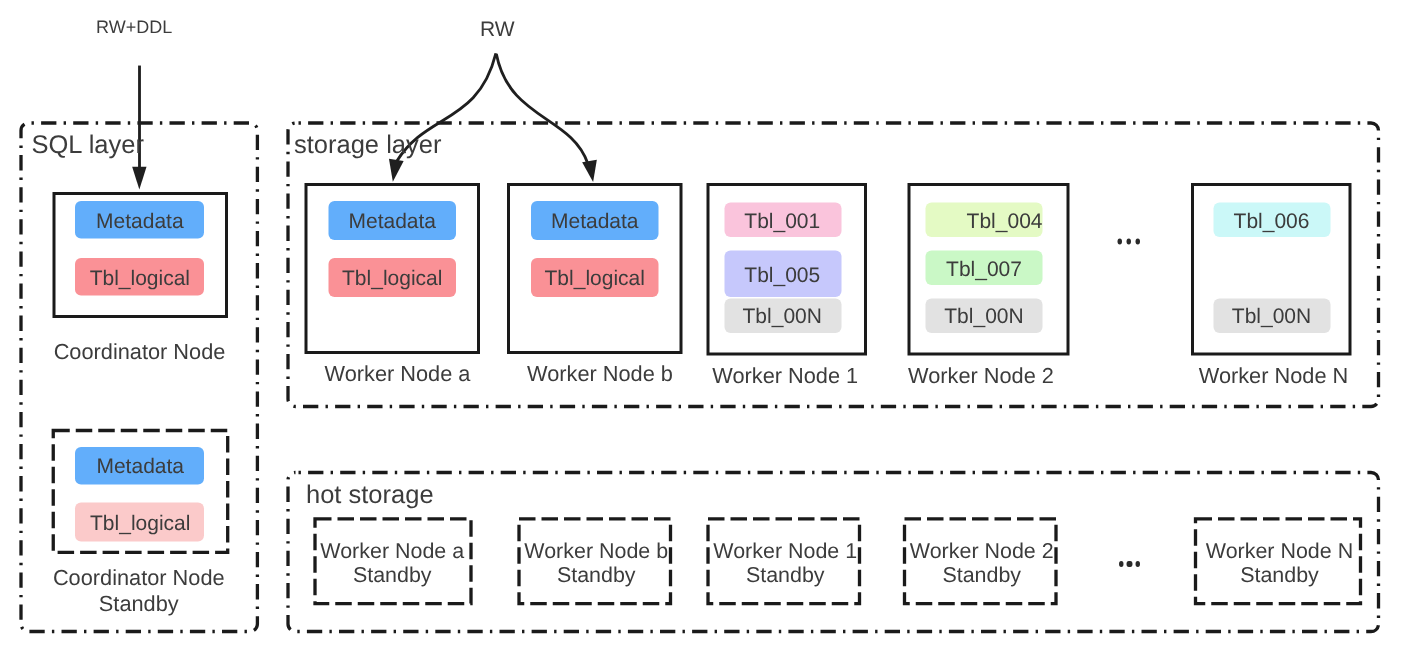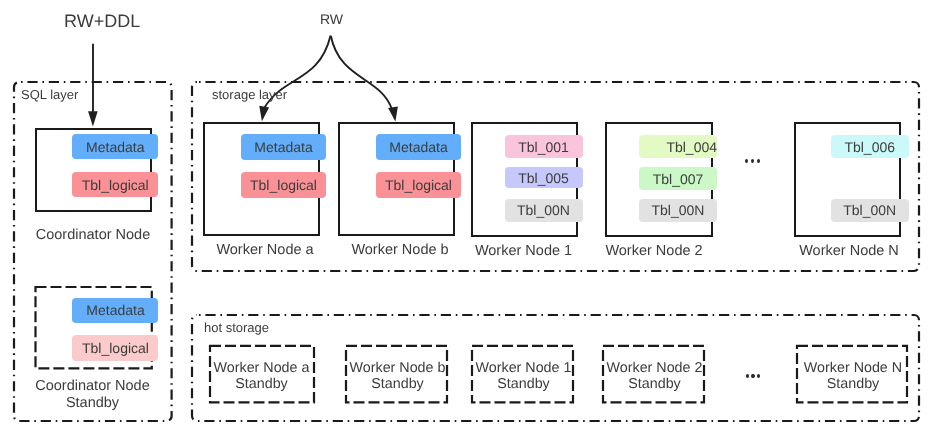--- a/index.html
+++ b/index.html
@@ -1,25 +1,25 @@
 <!DOCTYPE html>
 <html><head>
 <meta charset="utf-8">
 <title>Distributed database architecture diagram</title>
 <style>
   html,body{margin:0;padding:0;background:#ffffff;}
   body{width:942px;height:436px;position:relative;overflow:hidden;
        font-family:"Liberation Sans",sans-serif;font-size:14px;color:#3c3c3c;
        text-rendering:geometricPrecision;}
   #stage{position:absolute;left:0;top:0;width:942px;height:436px;}
-  .txt{position:absolute;white-space:nowrap;line-height:1;color:#3c3c3c;font-size:13px;}
+  .txt{position:absolute;white-space:nowrap;line-height:1;color:#3c3c3c;font-size:17px;}
   .nodebox{position:absolute;box-sizing:border-box;background:#ffffff;}
   .pill{position:absolute;box-sizing:border-box;border-radius:4px;
         display:flex;align-items:center;justify-content:center;
-        font-size:14px;color:#3c3c3c;line-height:1;margin-left:22px;}
+        font-size:14px;color:#3c3c3c;line-height:1;}
   .caption{position:absolute;text-align:center;line-height:16px;color:#3c3c3c;font-size:14.5px;}
   .dots{position:absolute;display:flex;align-items:center;justify-content:space-between;}
   .dots i{display:block;width:3.4px;height:4.4px;border-radius:50%;background:#2a2a2a;}
   svg.ov{position:absolute;left:0;top:0;width:942px;height:436px;overflow:visible;}
   .sbtext{position:absolute;text-align:center;line-height:16px;font-size:14.3px;color:#3c3c3c;}
   .sbtext.wide{line-height:16.5px;font-size:14.5px;}
 </style>
 </head>
 <body>
 
@@ -50,25 +50,25 @@
       <path d="M330.6,35.5 C318.93,82.54 284.33,75.21 264.6,107.4"></path>
       <path d="M330.9,36 C339.58,79.76 380.62,76.98 391.8,108.8"></path>
     </g>
     <g fill="#1f1f1f" stroke="none">
       <path d="M88.1,111.2 L97.7,111.2 L92.9,126.4 z"></path>
       <path d="M259.3,105.8 L269.1,107.4 L261.9,121.2 z"></path>
       <path d="M388.1,108.1 L397.9,106.5 L395.4,121.4 z"></path>
     </g>
   </svg>
 
-  <div class="txt" style="left:64px;top:12px;font-size:18px;">RW+DDL</div>
+  <div class="txt" style="left:64px;top:12px;font-size:12px;">RW+DDL</div>
   <div class="txt" style="left:320px;top:12px;font-size:14px;text-align:center;">RW</div>
 
   <div class="txt" style="left:21px;top:88px;">SQL layer</div>
-  <div class="txt" style="left:212px;top:88px;">storage layer</div>
+  <div class="txt" style="left:196px;top:88px;">storage layer</div>
   <div class="txt" style="left:204px;top:321px;">hot storage</div>
 
   <div class="nodebox" style="left:34.6px;top:127.6px;width:117.4px;height:84.4px;border:2px solid #1a1a1a;">
     <div class="pill" style="left:13.4px;top:4.4px;width:86.5px;height:25.5px;background:#62aefb;">
       <span>Metadata</span>
     </div>
     <div class="pill" style="left:13.4px;top:42.4px;width:86.5px;height:25.5px;background:#fa9196;">
       <span>Tbl_logical</span>
     </div>
   </div>
@@ -104,21 +104,21 @@
     <div class="pill" style="left:14.5px;top:48px;width:85px;height:26px;background:#fa9196;">
       <span>Tbl_logical</span>
     </div>
   </div>
   <div class="caption" style="left:321px;top:242px;width:158px;">Worker Node b</div>
 
   <div class="nodebox" style="left:470.5px;top:122px;width:107.7px;height:115.3px;border:2px solid #1a1a1a;">
     <div class="pill" style="left:10px;top:11px;width:78px;height:23px;background:#fac4dc;">
       <span>Tbl_001</span>
     </div>
-    <div class="pill" style="left:10px;top:43.2px;width:78px;height:21px;background:#c6c8fc;">
+    <div class="pill" style="left:10px;top:43.2px;width:78px;height:31px;background:#c6c8fc;">
       <span>Tbl_005</span>
     </div>
     <div class="pill" style="left:10px;top:74.8px;width:78px;height:23px;background:#e2e2e2;">
       <span>Tbl_00N</span>
     </div>
   </div>
   <div class="caption" style="left:444.5px;top:243px;width:158px;">Worker Node 1</div>
 
   <div class="nodebox" style="left:605px;top:122px;width:107.7px;height:115.3px;border:2px solid #1a1a1a;">
     <div class="pill" style="left:10px;top:11px;width:78px;height:23px;background:#e4fac4;justify-content:flex-end;">

